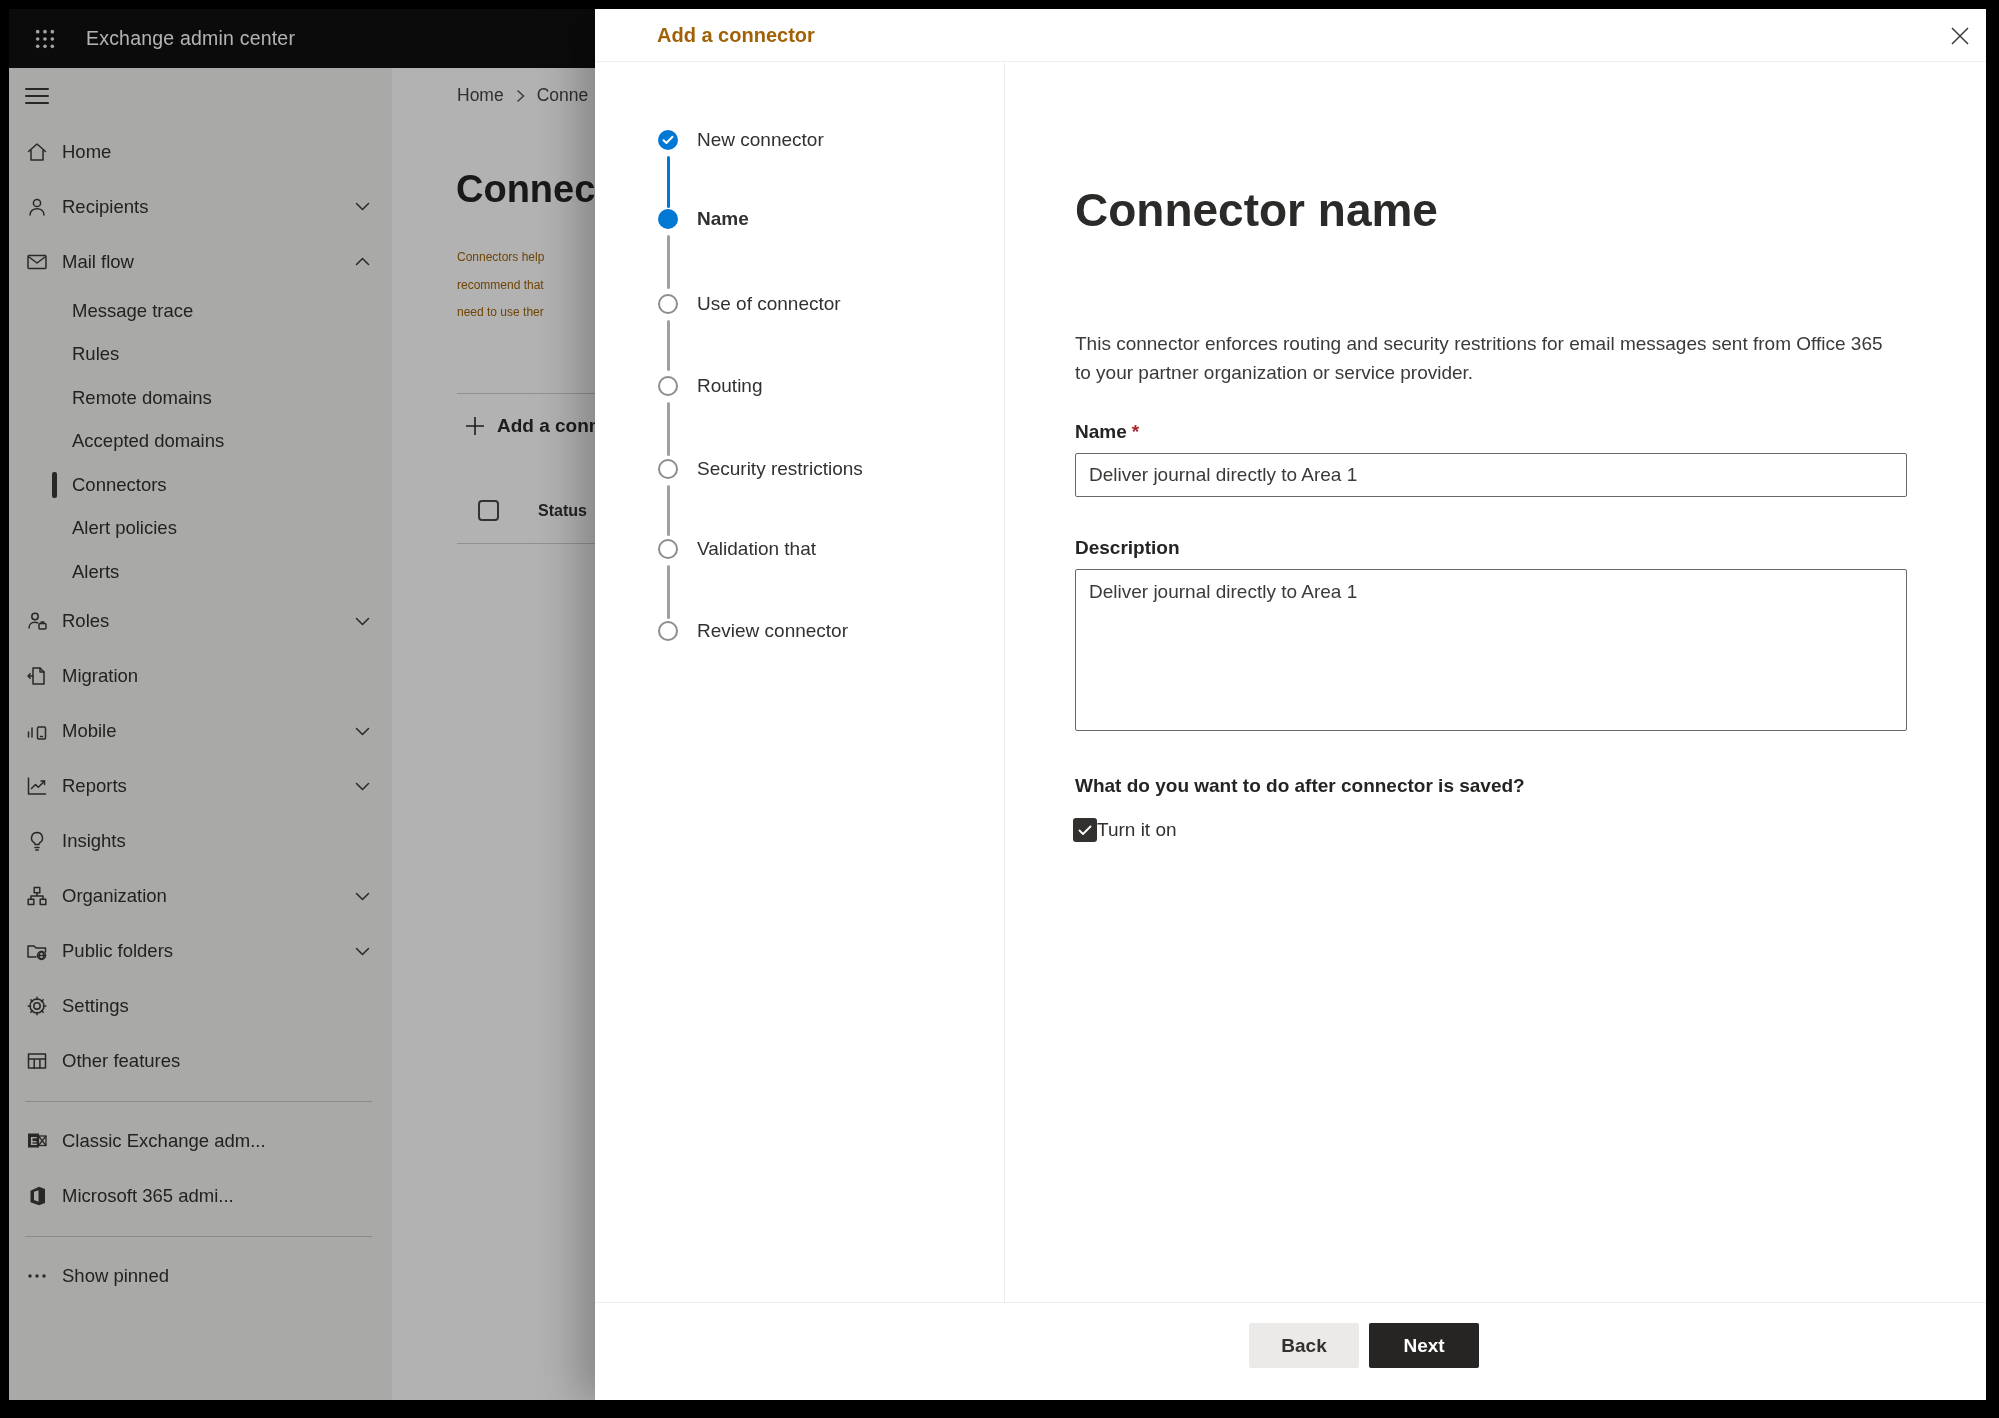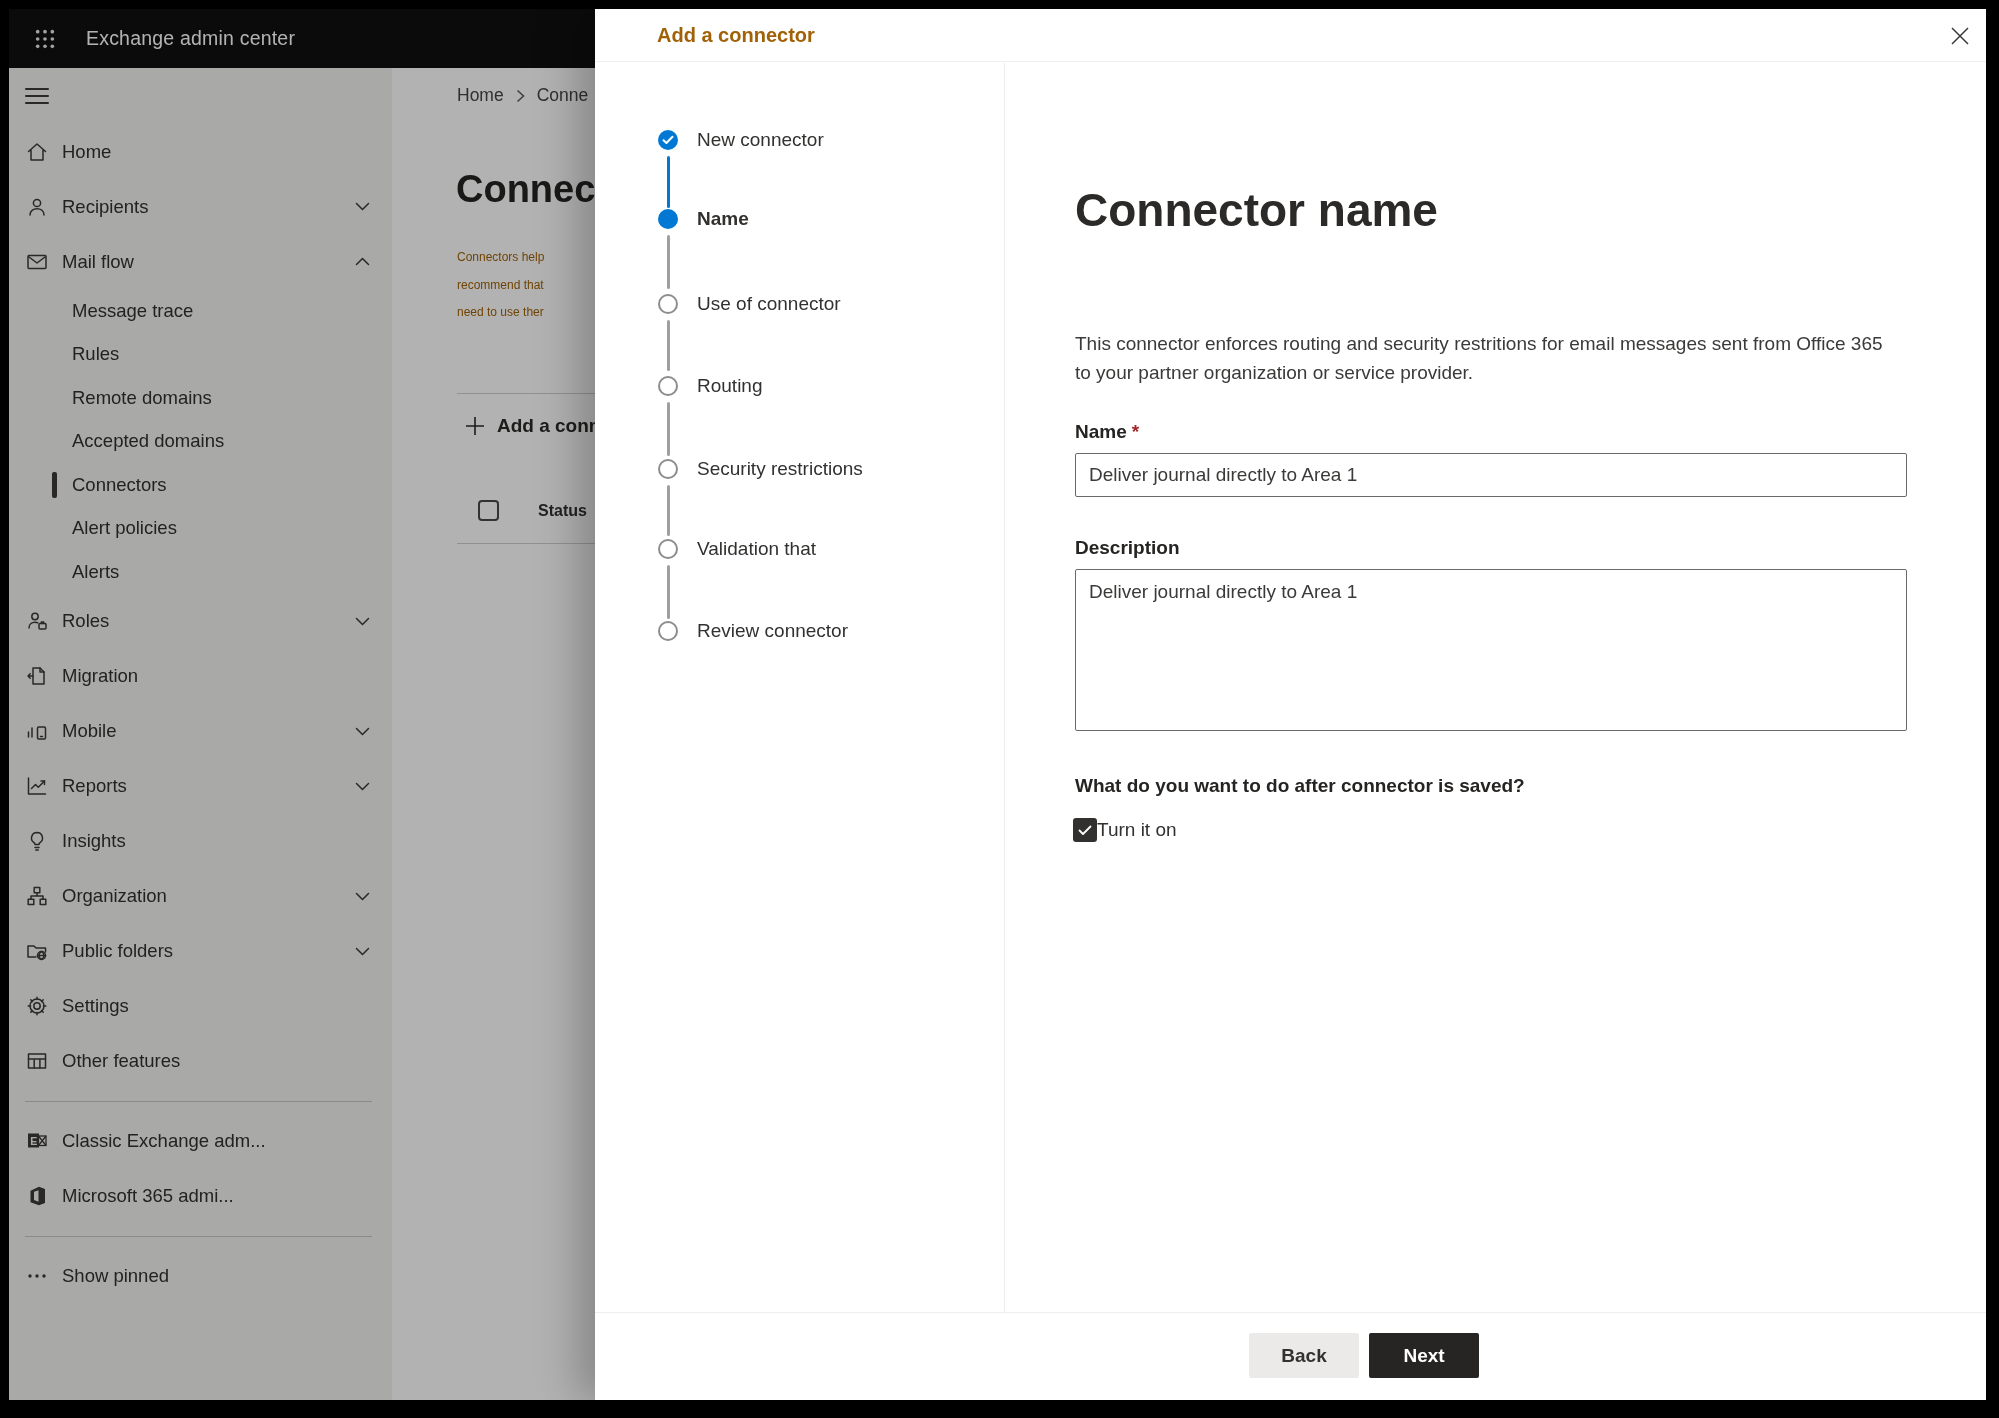--- a/index.html
+++ b/index.html
@@ -66,21 +66,21 @@
   .req{color:#a4262c;margin-left:5px;font-weight:700;}
   .txt-input{position:absolute;left:0;top:390px;width:832px;height:44px;border:1.5px solid #6a6968;border-radius:2px;
              background:#fff;font-family:"Liberation Sans",sans-serif;font-size:19px;color:#3b3a39;padding:0 13px;outline:none;}
   .txt-area{position:absolute;left:0;top:506px;width:832px;height:162px;border:1.5px solid #6a6968;border-radius:2px;
             background:#fff;font-family:"Liberation Sans",sans-serif;font-size:19px;color:#3b3a39;padding:11px 13px;resize:none;outline:none;}
   .question{position:absolute;left:0;top:712px;font-size:19px;font-weight:700;color:#252423;white-space:nowrap;}
   .chk-row{position:absolute;left:-2px;top:755px;display:flex;align-items:center;cursor:pointer;}
   .chk-box{width:24px;height:24px;background:#323130;border-radius:3px;display:flex;align-items:center;justify-content:center;flex:none;}
   .chk-label{margin-left:0;font-size:19px;color:#323130;}
 
-  .panel-foot{position:absolute;left:0;right:0;bottom:0;height:88px;border-top:1px solid #efeeed;background:#fff;}
+  .panel-foot{position:absolute;left:0;right:0;bottom:0;height:98px;border-top:1px solid #efeeed;background:#fff;}
   .btn{position:absolute;top:20px;width:110px;height:45px;border:none;border-radius:2px;
        font-family:"Liberation Sans",sans-serif;font-size:19px;font-weight:600;cursor:pointer;}
   .btn-back{left:654px;background:#eceae8;color:#323130;}
   .btn-next{left:774px;background:#262524;color:#ffffff;}
 </style>
 </head>
 <body>
 
 <div class="frame">
   <div class="screen">

